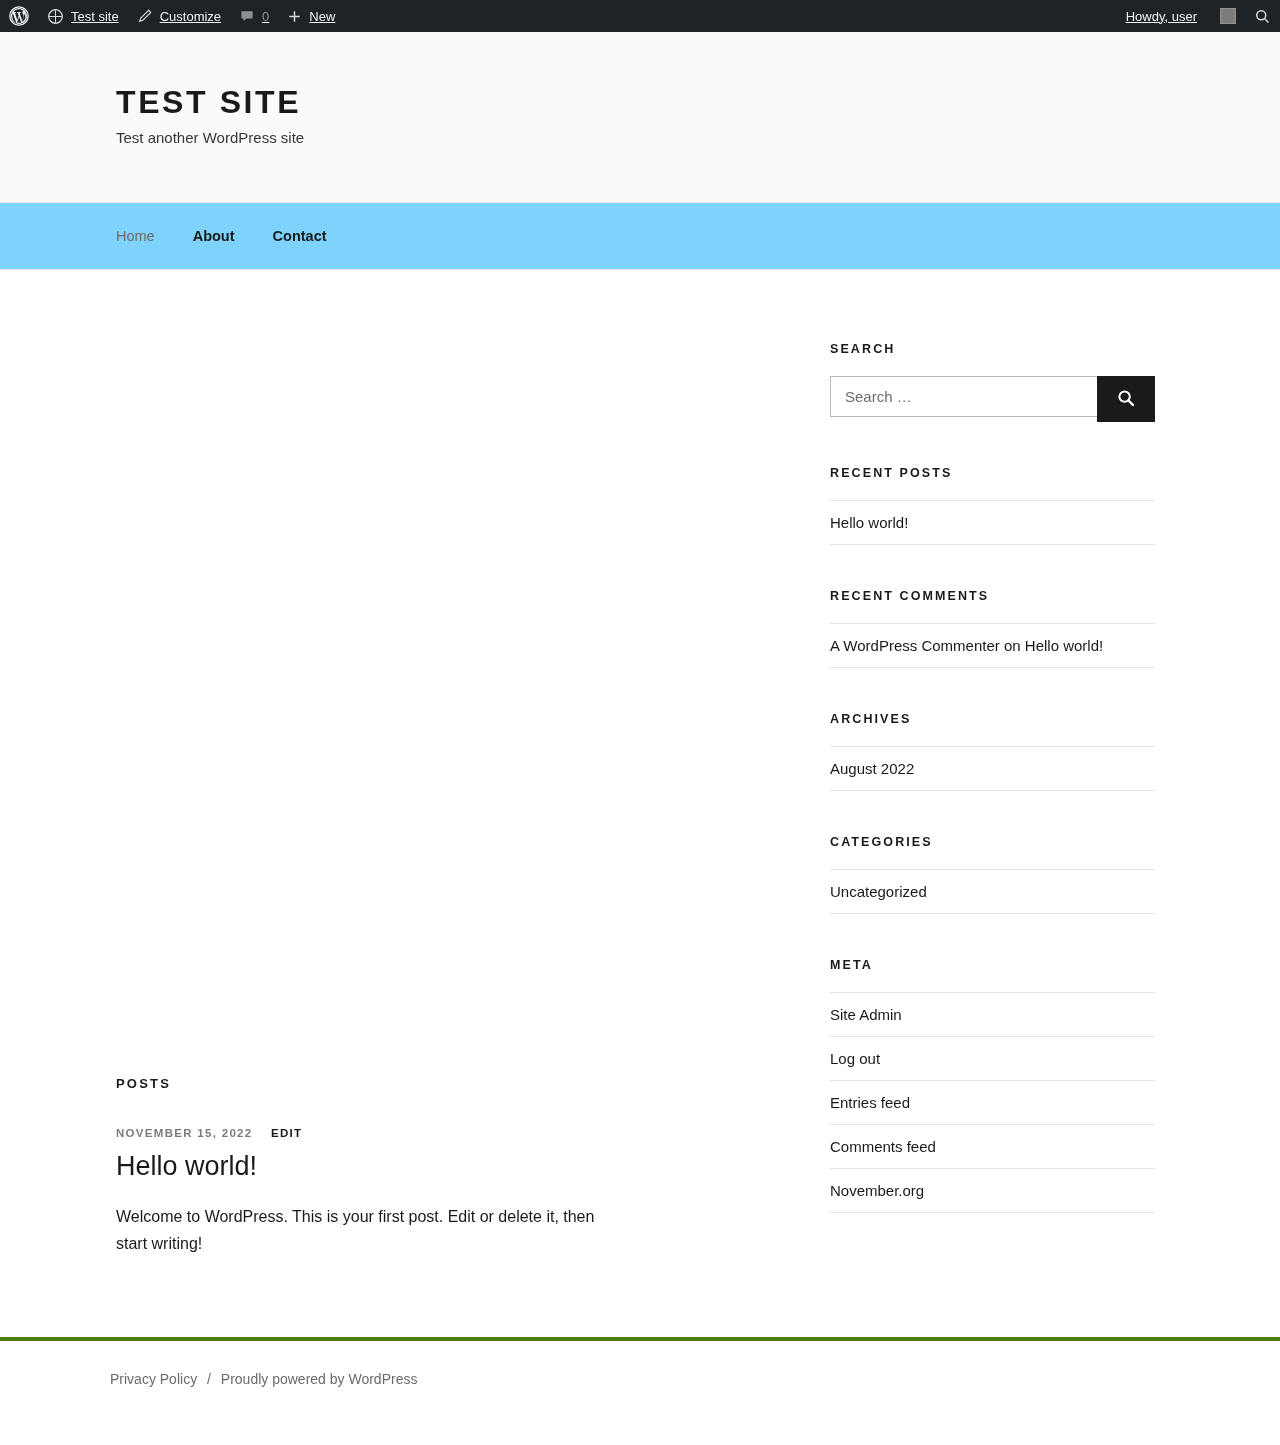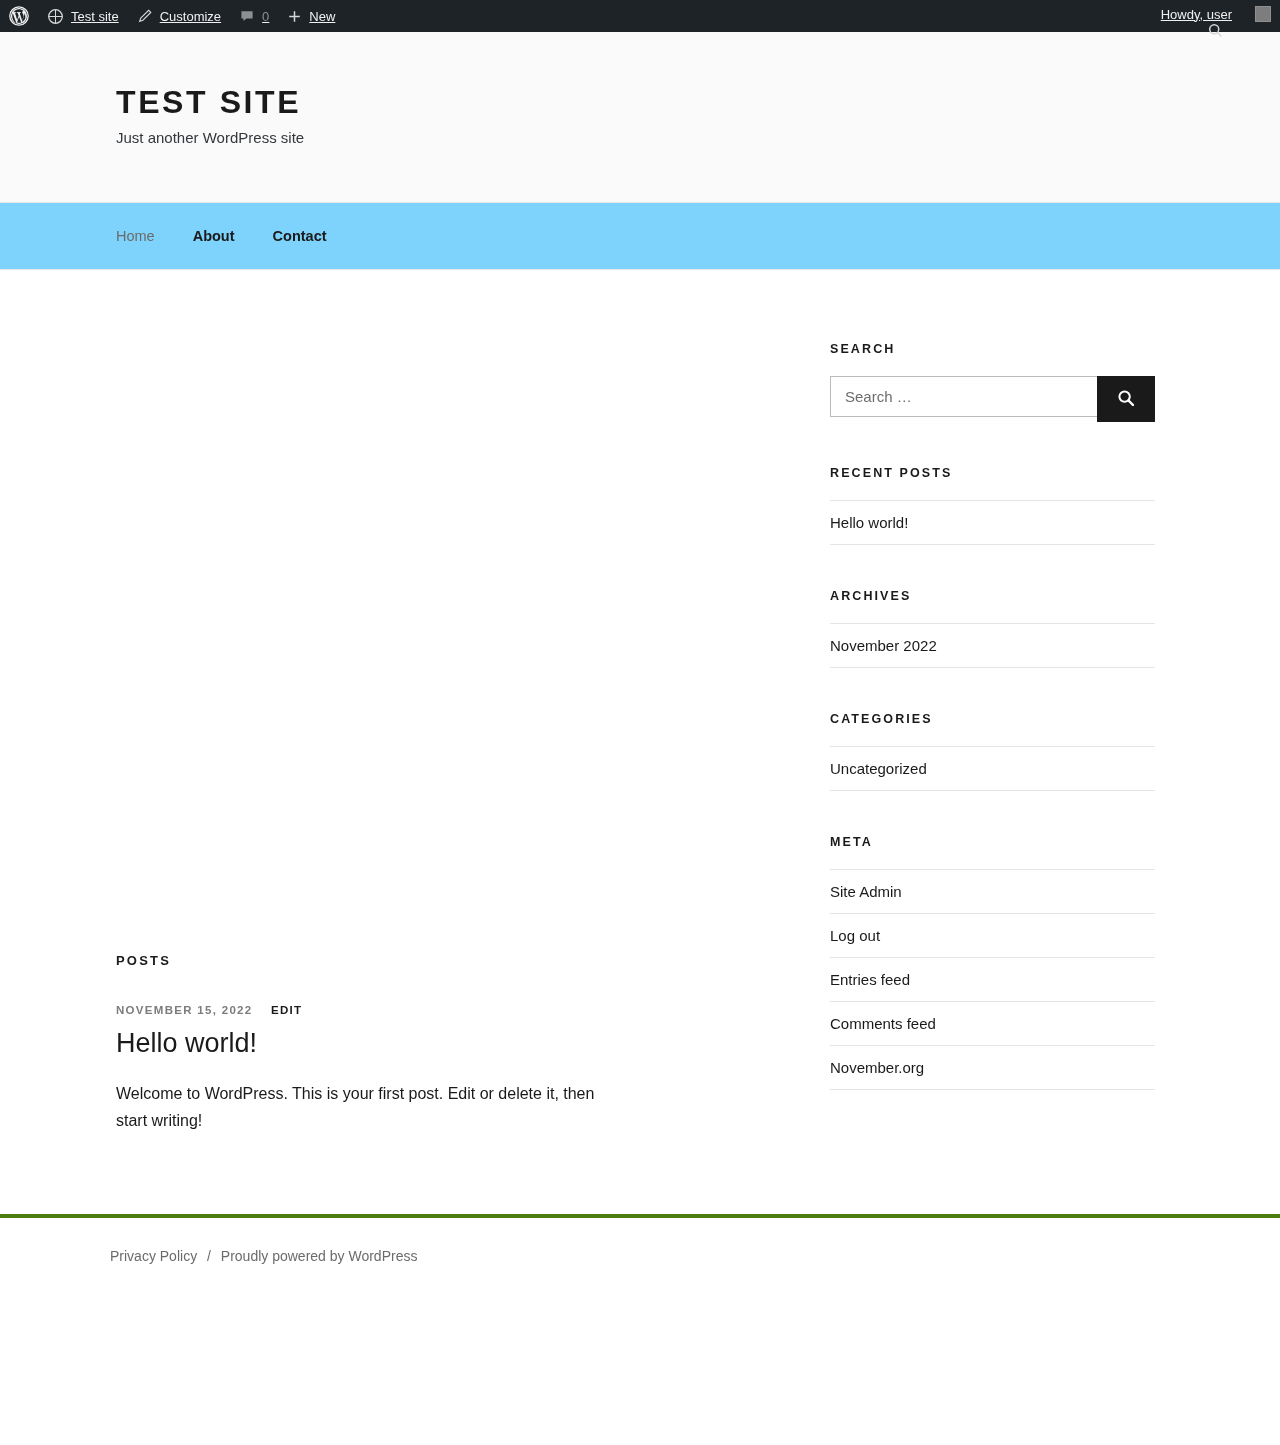--- a/index.html
+++ b/index.html
@@ -28,21 +28,20 @@
     height: 32px;
     padding: 0 9px;
     color: #f0f0f1;
     white-space: nowrap;
   }
   .adminbar .ab-right {
     margin-left: auto;
     display: flex;
     align-items: center;
     height: 20px;
-    flex-direction: column;
   }
   .wp-logo {
     width: 20px; height: 20px;
     display: block;
   }
   .ab-icon { display: inline-flex; align-items: center; justify-content: center; }
   .avatar-box {
     width: 16px; height: 16px;
     background: #7d7d7d;
     display: inline-block;
@@ -263,21 +262,21 @@
           <path d="M12.6 12.6 17 17" stroke="#d7d7d8" stroke-width="1.8"></path>
         </svg>
       </span>
     </a>
   </div>
 </div>
 
 <header class="site-header">
   <div class="wrap">
     <h1 class="site-title">TEST SITE</h1>
-    <p class="site-desc">Just another WordPress site</p>
+    <p class="site-desc">Test another WordPress site</p>
   </div>
 </header>
 
 <nav class="site-nav">
   <div class="wrap">
     <ul>
       <li>
         <a class="dim" href="#">Home</a>
       </li>
       <li>
@@ -325,26 +324,36 @@
 
       <section class="widget">
         <h4 class="widget-title">RECENT POSTS</h4>
         <ul>
           <li>
             <a href="#">Hello world!</a>
           </li>
         </ul>
       </section>
 
+      <section class="widget">
+        <h4 class="widget-title">RECENT COMMENTS</h4>
+        <ul>
+          <li class="comment-item">
+            <a href="#">A WordPress Commenter</a>
+            <span class="on">on</span>
+            <a href="#">Hello world!</a>
+          </li>
+        </ul>
+      </section>
 
       <section class="widget">
         <h4 class="widget-title">ARCHIVES</h4>
         <ul>
           <li>
-            <a href="#">November 2022</a>
+            <a href="#">August 2022</a>
           </li>
         </ul>
       </section>
 
       <section class="widget">
         <h4 class="widget-title">CATEGORIES</h4>
         <ul>
           <li>
             <a href="#">Uncategorized</a>
           </li>

